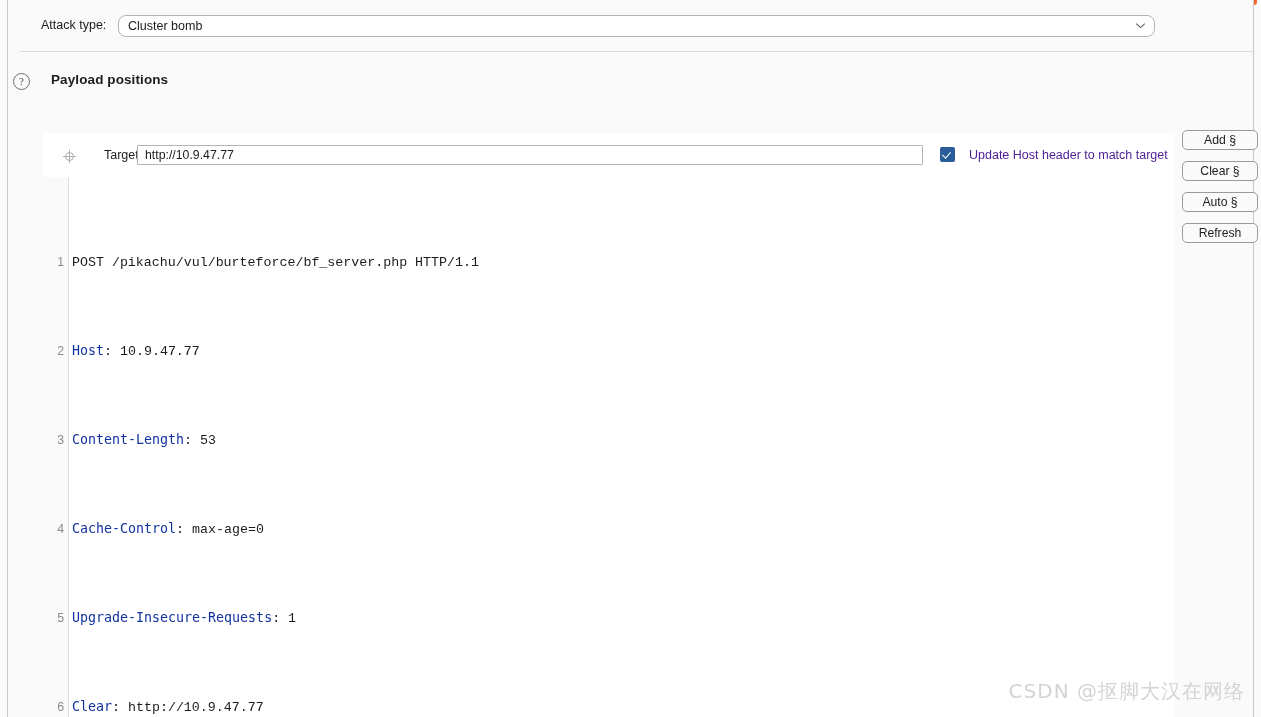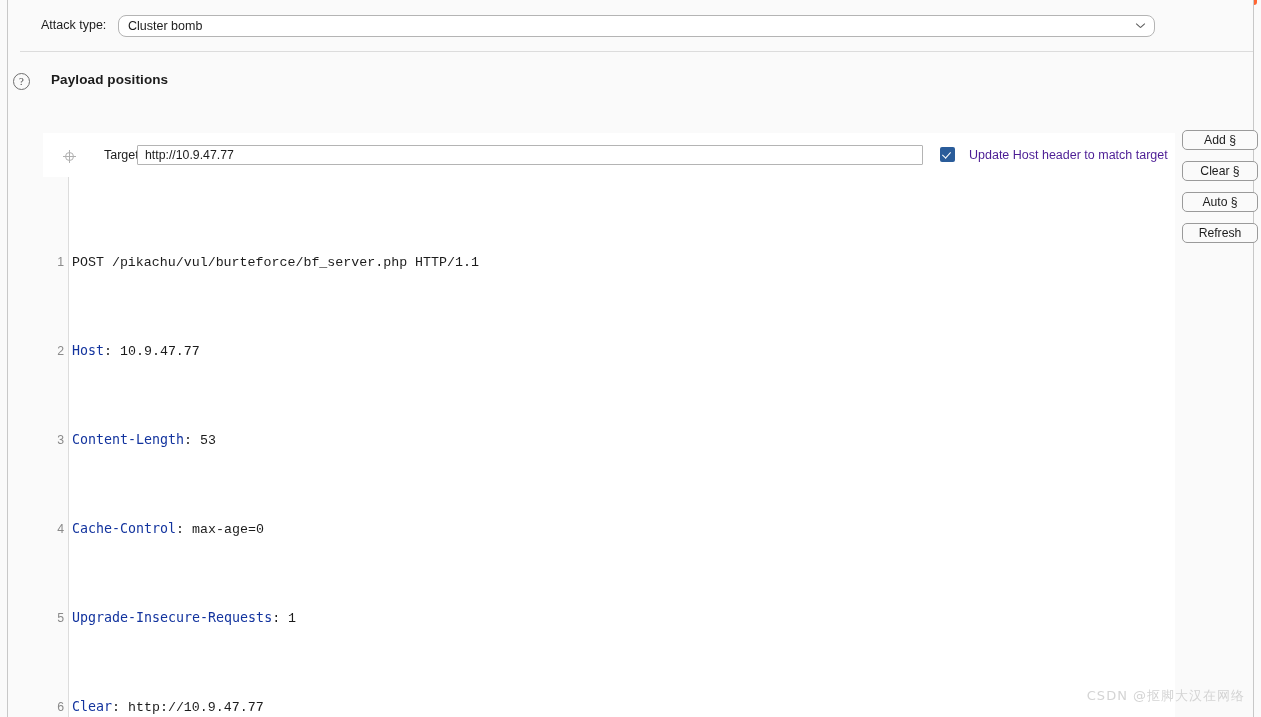--- a/index.html
+++ b/index.html
@@ -256,21 +256,21 @@
     font-family: "Liberation Sans", sans-serif;
   }
 
   .hdr  { color: #12339e; }
   .val  { color: #1c1c1c; font-family: Liberation Mono, monospace; }
 
   
   .watermark {
     position: absolute;
     right: 16px; bottom: 12px;
-    font-size: 13px;
+    font-size: 20px;
     color: #d4d4d4;
     letter-spacing: 1px;
     font-family: "DejaVu Sans", sans-serif;
     pointer-events: none;
   }
 
   
   .side-btns {
     position: absolute;
     left: 1182px; top: 130px;

